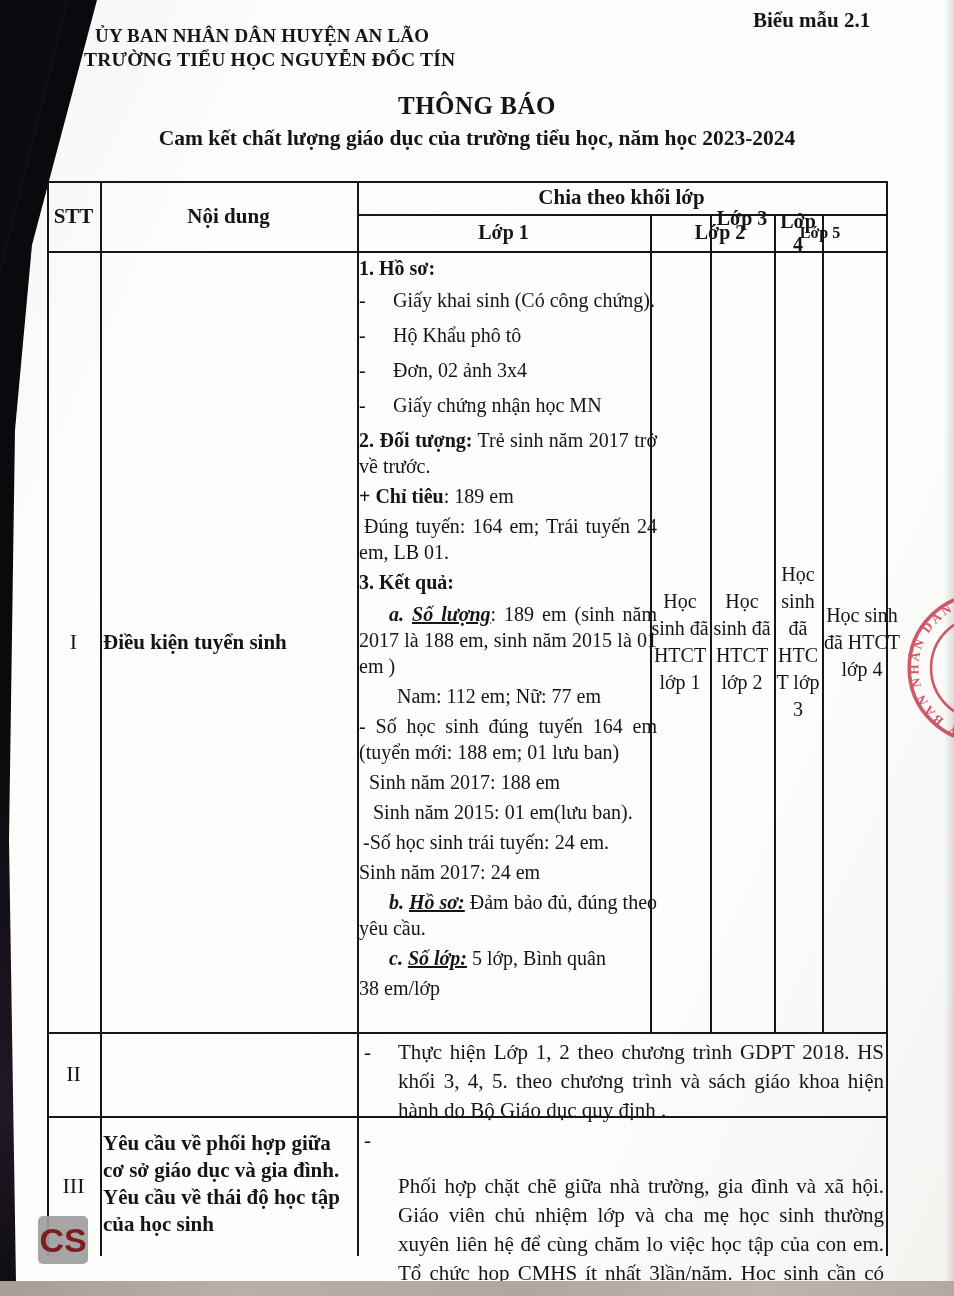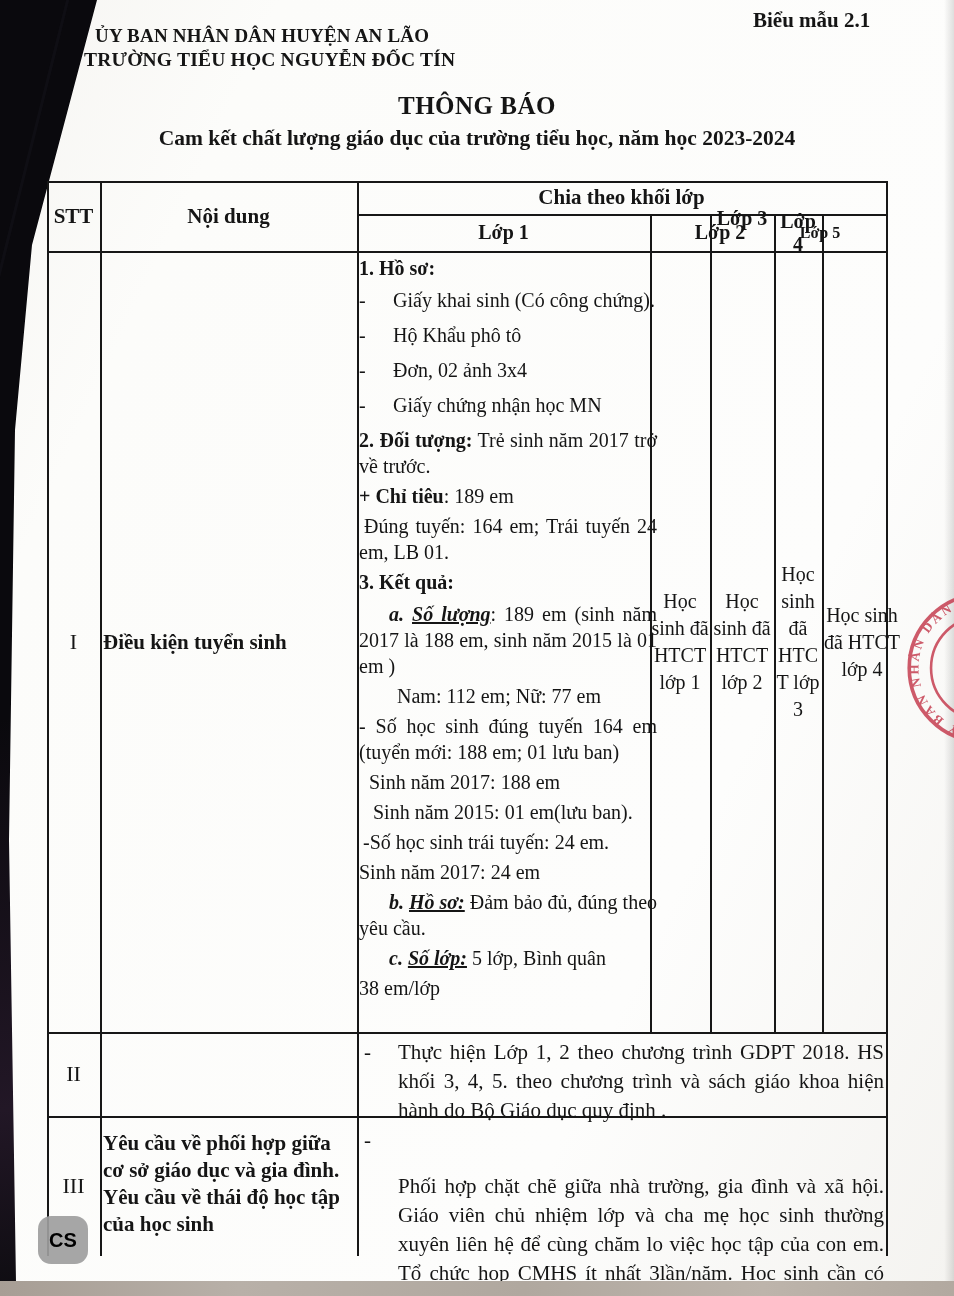--- a/index.html
+++ b/index.html
@@ -45,23 +45,23 @@
   .l1.dash .dt{flex:1;}
   .l1 b{font-weight:bold;}
   .l1 .it{font-style:italic;font-weight:bold;}
   .l1 .un{text-decoration:underline;}
   
   .bullet{position:absolute;font-size:21px;z-index:6;}
   .rc-text{position:absolute;width:486px;text-align:justify;font-size:21px;line-height:29px;z-index:6;}
   
   #stamp{position:absolute;left:898px;top:588px;z-index:40;opacity:.88;}
   
-  .wm-badge{position:absolute;left:38px;top:1216px;width:50px;height:48px;border-radius:13px;
+  .wm-badge{position:absolute;left:38px;top:1216px;width:50px;height:48px;border-radius:5px;
     background:rgba(158,158,158,.92);z-index:50;display:flex;align-items:center;justify-content:center;
-    font-family:"Liberation Sans","DejaVu Sans",sans-serif;font-weight:bold;font-size:20px;color:#000000;}
+    font-family:"Liberation Sans","DejaVu Sans",sans-serif;font-weight:bold;font-size:34px;color:#7f1d1d;}
   .wm-text{position:absolute;left:99px;top:1214px;z-index:50;
     font-family:"Liberation Sans","DejaVu Sans",sans-serif;font-weight:600;font-size:40px;
     color:rgba(158,158,158,.88);letter-spacing:.5px;}
 </style>
 </head>
 <body>
 
 <div id="page">
 
   <div class="edge-wedge"></div>

